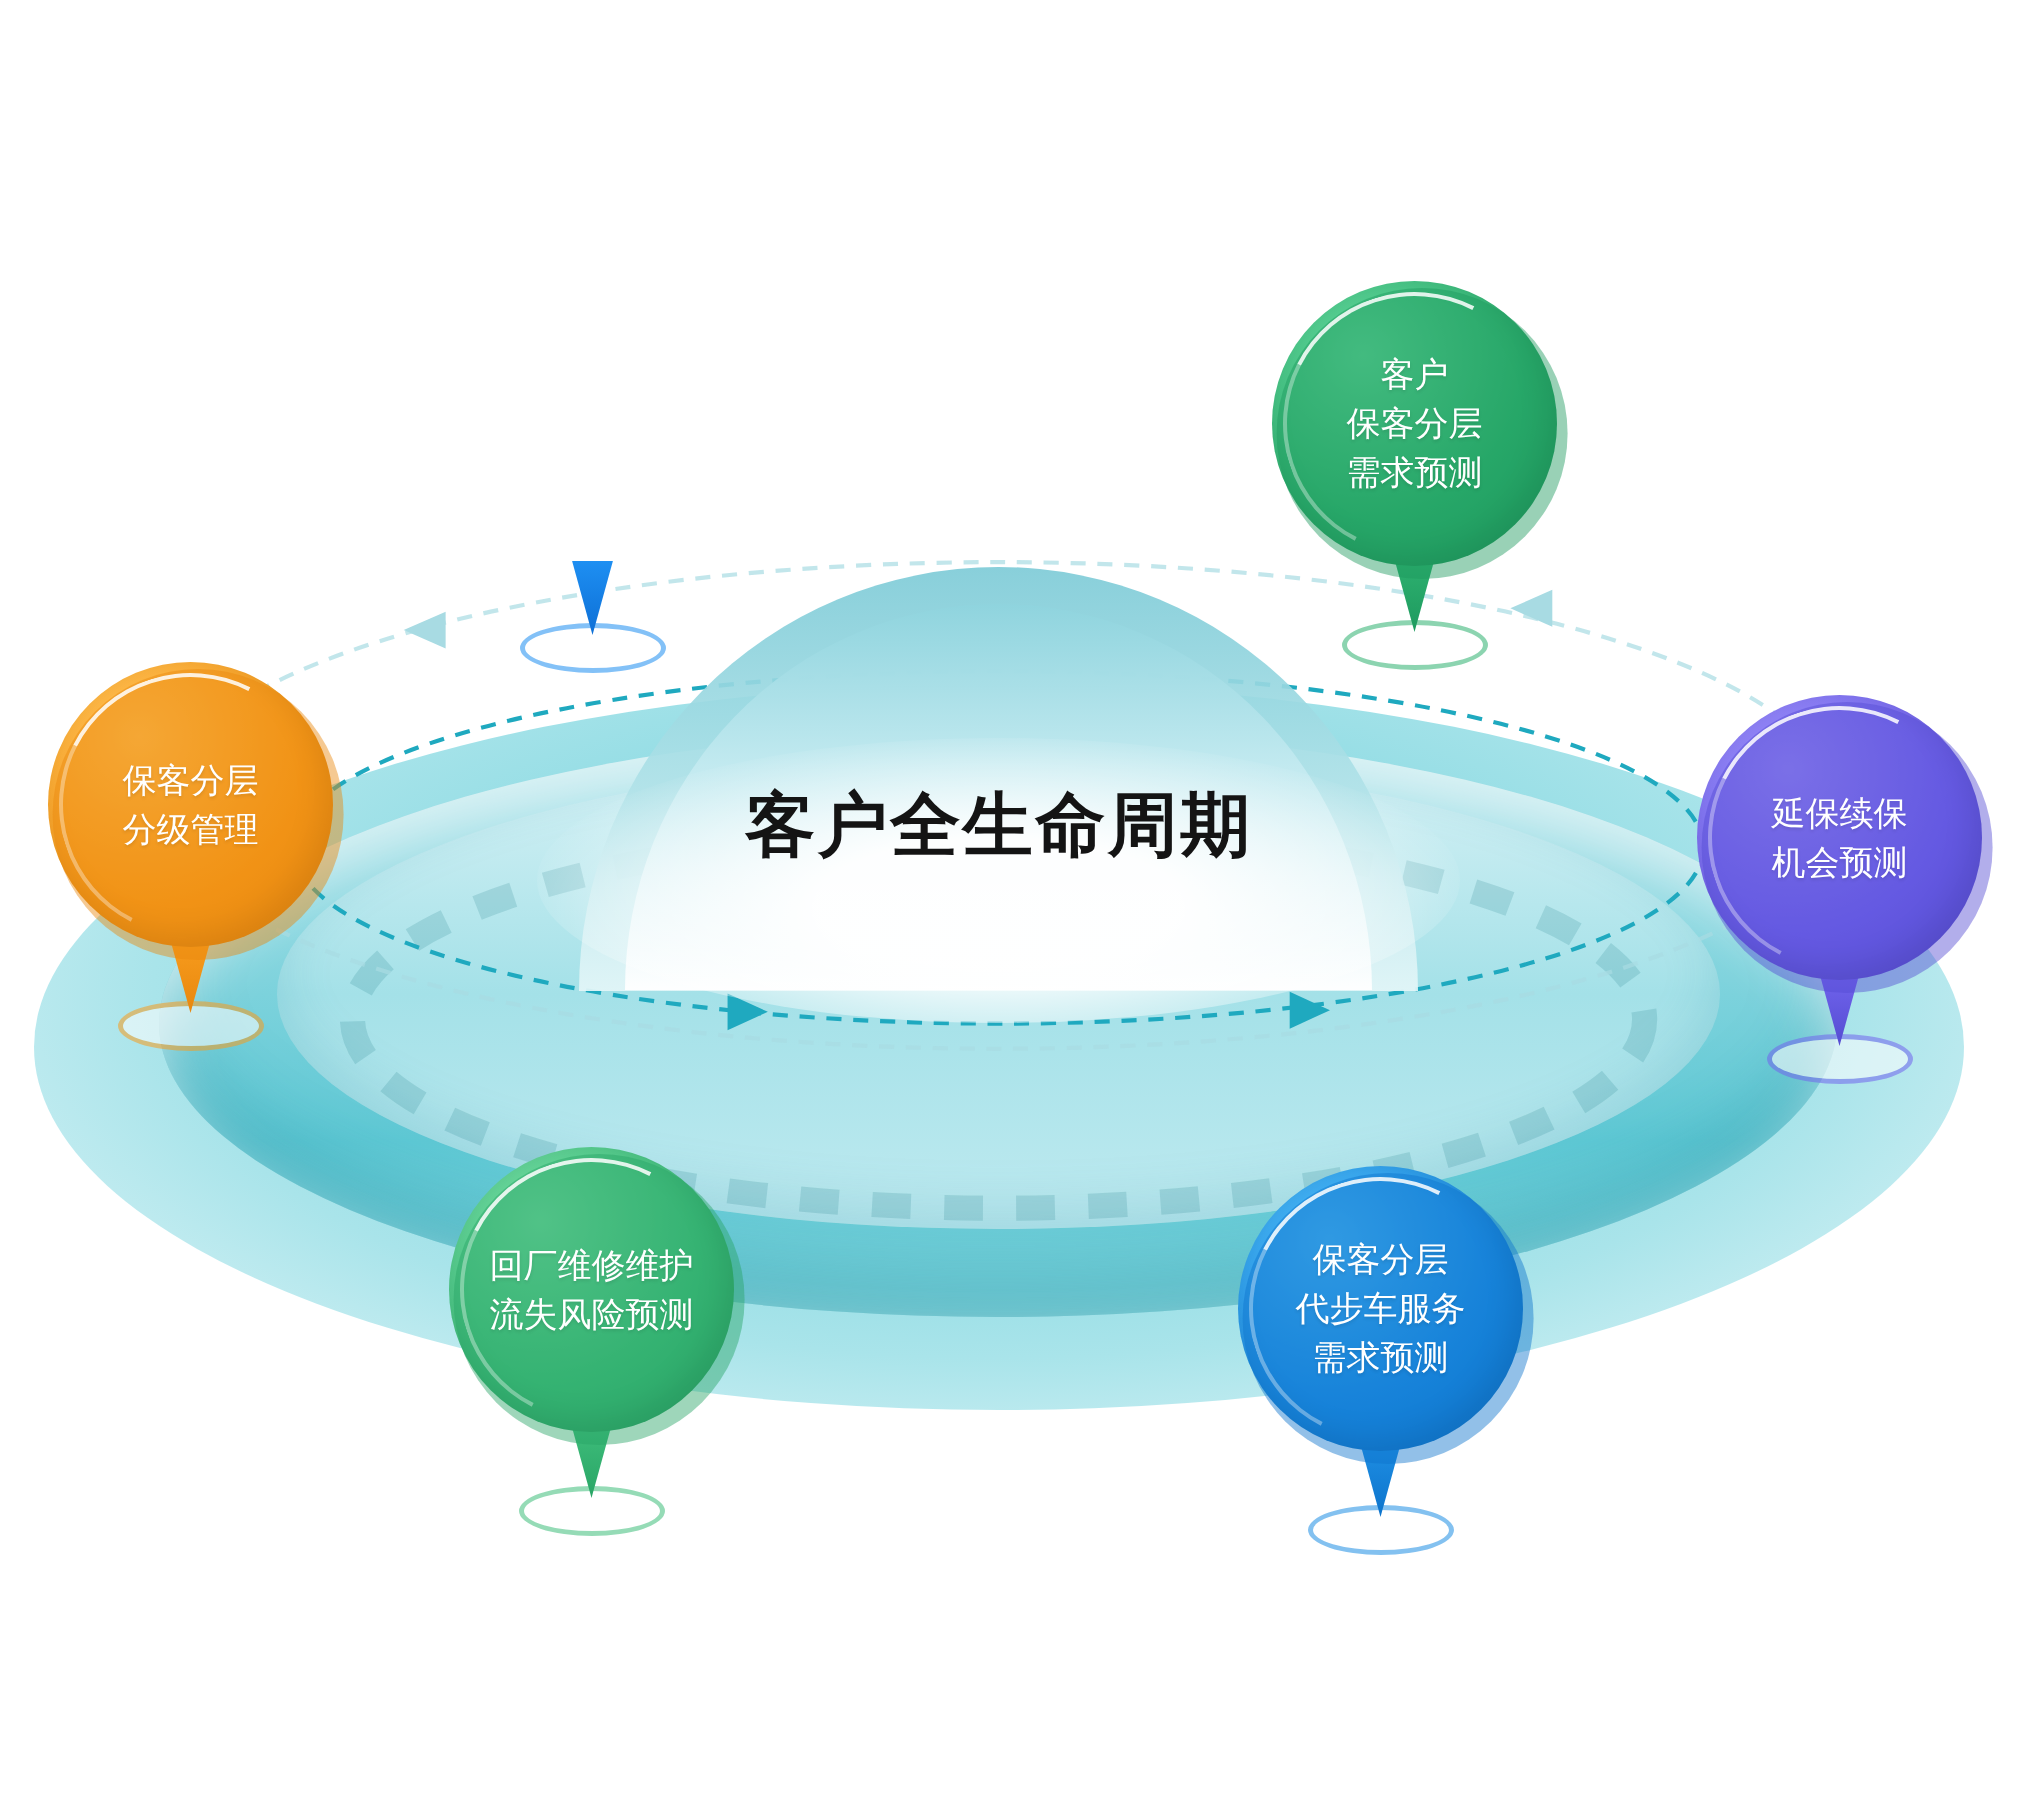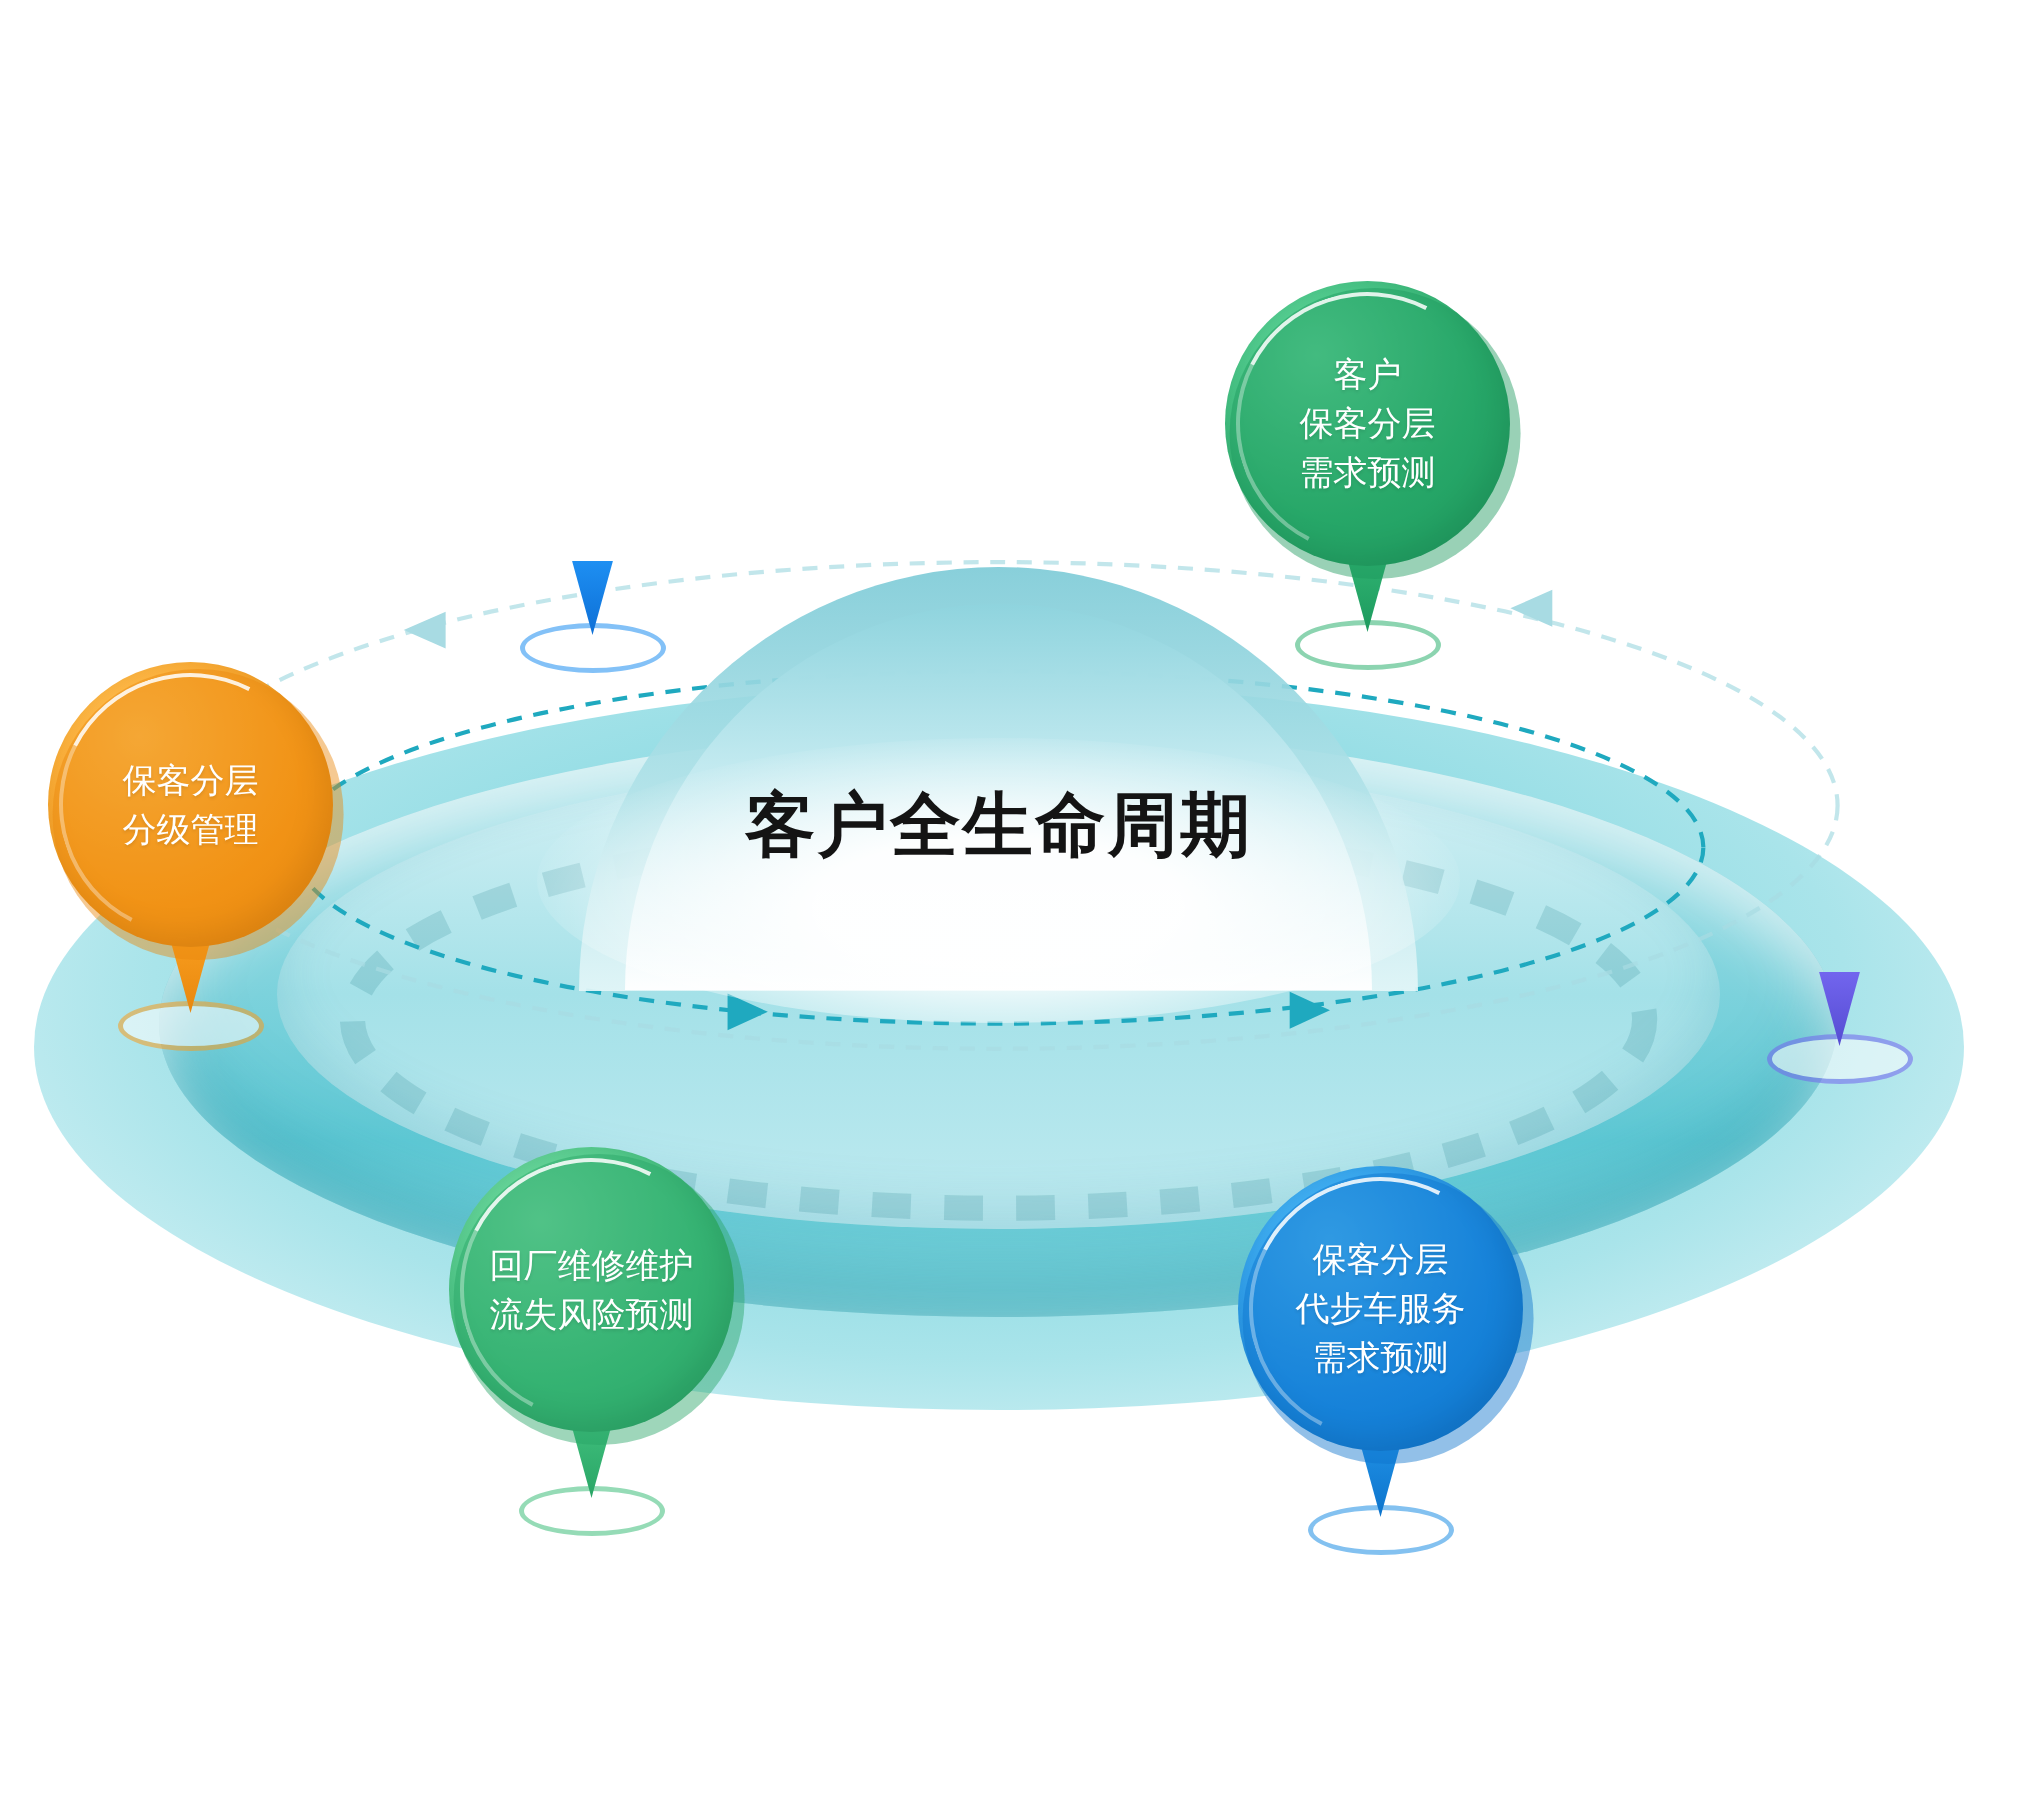--- a/index.html
+++ b/index.html
@@ -153,21 +153,21 @@
     transform: translateX(-50%);
     width: 136px; height: 40px;
     border-radius: 50%;
     border: 5px solid var(--c2);
     background: #ffffff;
     opacity: 0.55;
     z-index: 1;
   }
 
   .pin-1 { left: 450px;  top: 284px;  }
-  .pin-2 { left: 1225px; top: 281px;  }
+  .pin-2 { left: 1272px; top: 281px;  }
   .pin-3 { left: 48px;   top: 662px;  }
   .pin-4 { left: 1697px; top: 695px;  }
   .pin-5 { left: 449px;  top: 1147px; }
   .pin-6 { left: 1238px; top: 1166px; }
 </style>
 </head>
 <body>
 
 <div class="stage">
 
@@ -216,20 +216,26 @@
       <div class="pin-text">
         <span>保客分层</span>
         <span>分级管理</span>
       </div>
     </div>
     <div class="pin-tail"></div>
     <div class="pin-base"></div>
   </div>
 
   <div class="pin pin-4" style="--c1: #9a8df8; --c2: #7265ee; --c3: #554cd2;">
+    <div class="pin-circle">
+      <div class="pin-text">
+        <span>延保续保</span>
+        <span>机会预测</span>
+      </div>
+    </div>
     <div class="pin-tail"></div>
     <div class="pin-base"></div>
   </div>
 
   <div class="pin pin-5" style="--c1: #72dba2; --c2: #3fbe7c; --c3: #29a565;">
     <div class="pin-circle">
       <div class="pin-text">
         <span>回厂维修维护</span>
         <span>流失风险预测</span>
       </div>

